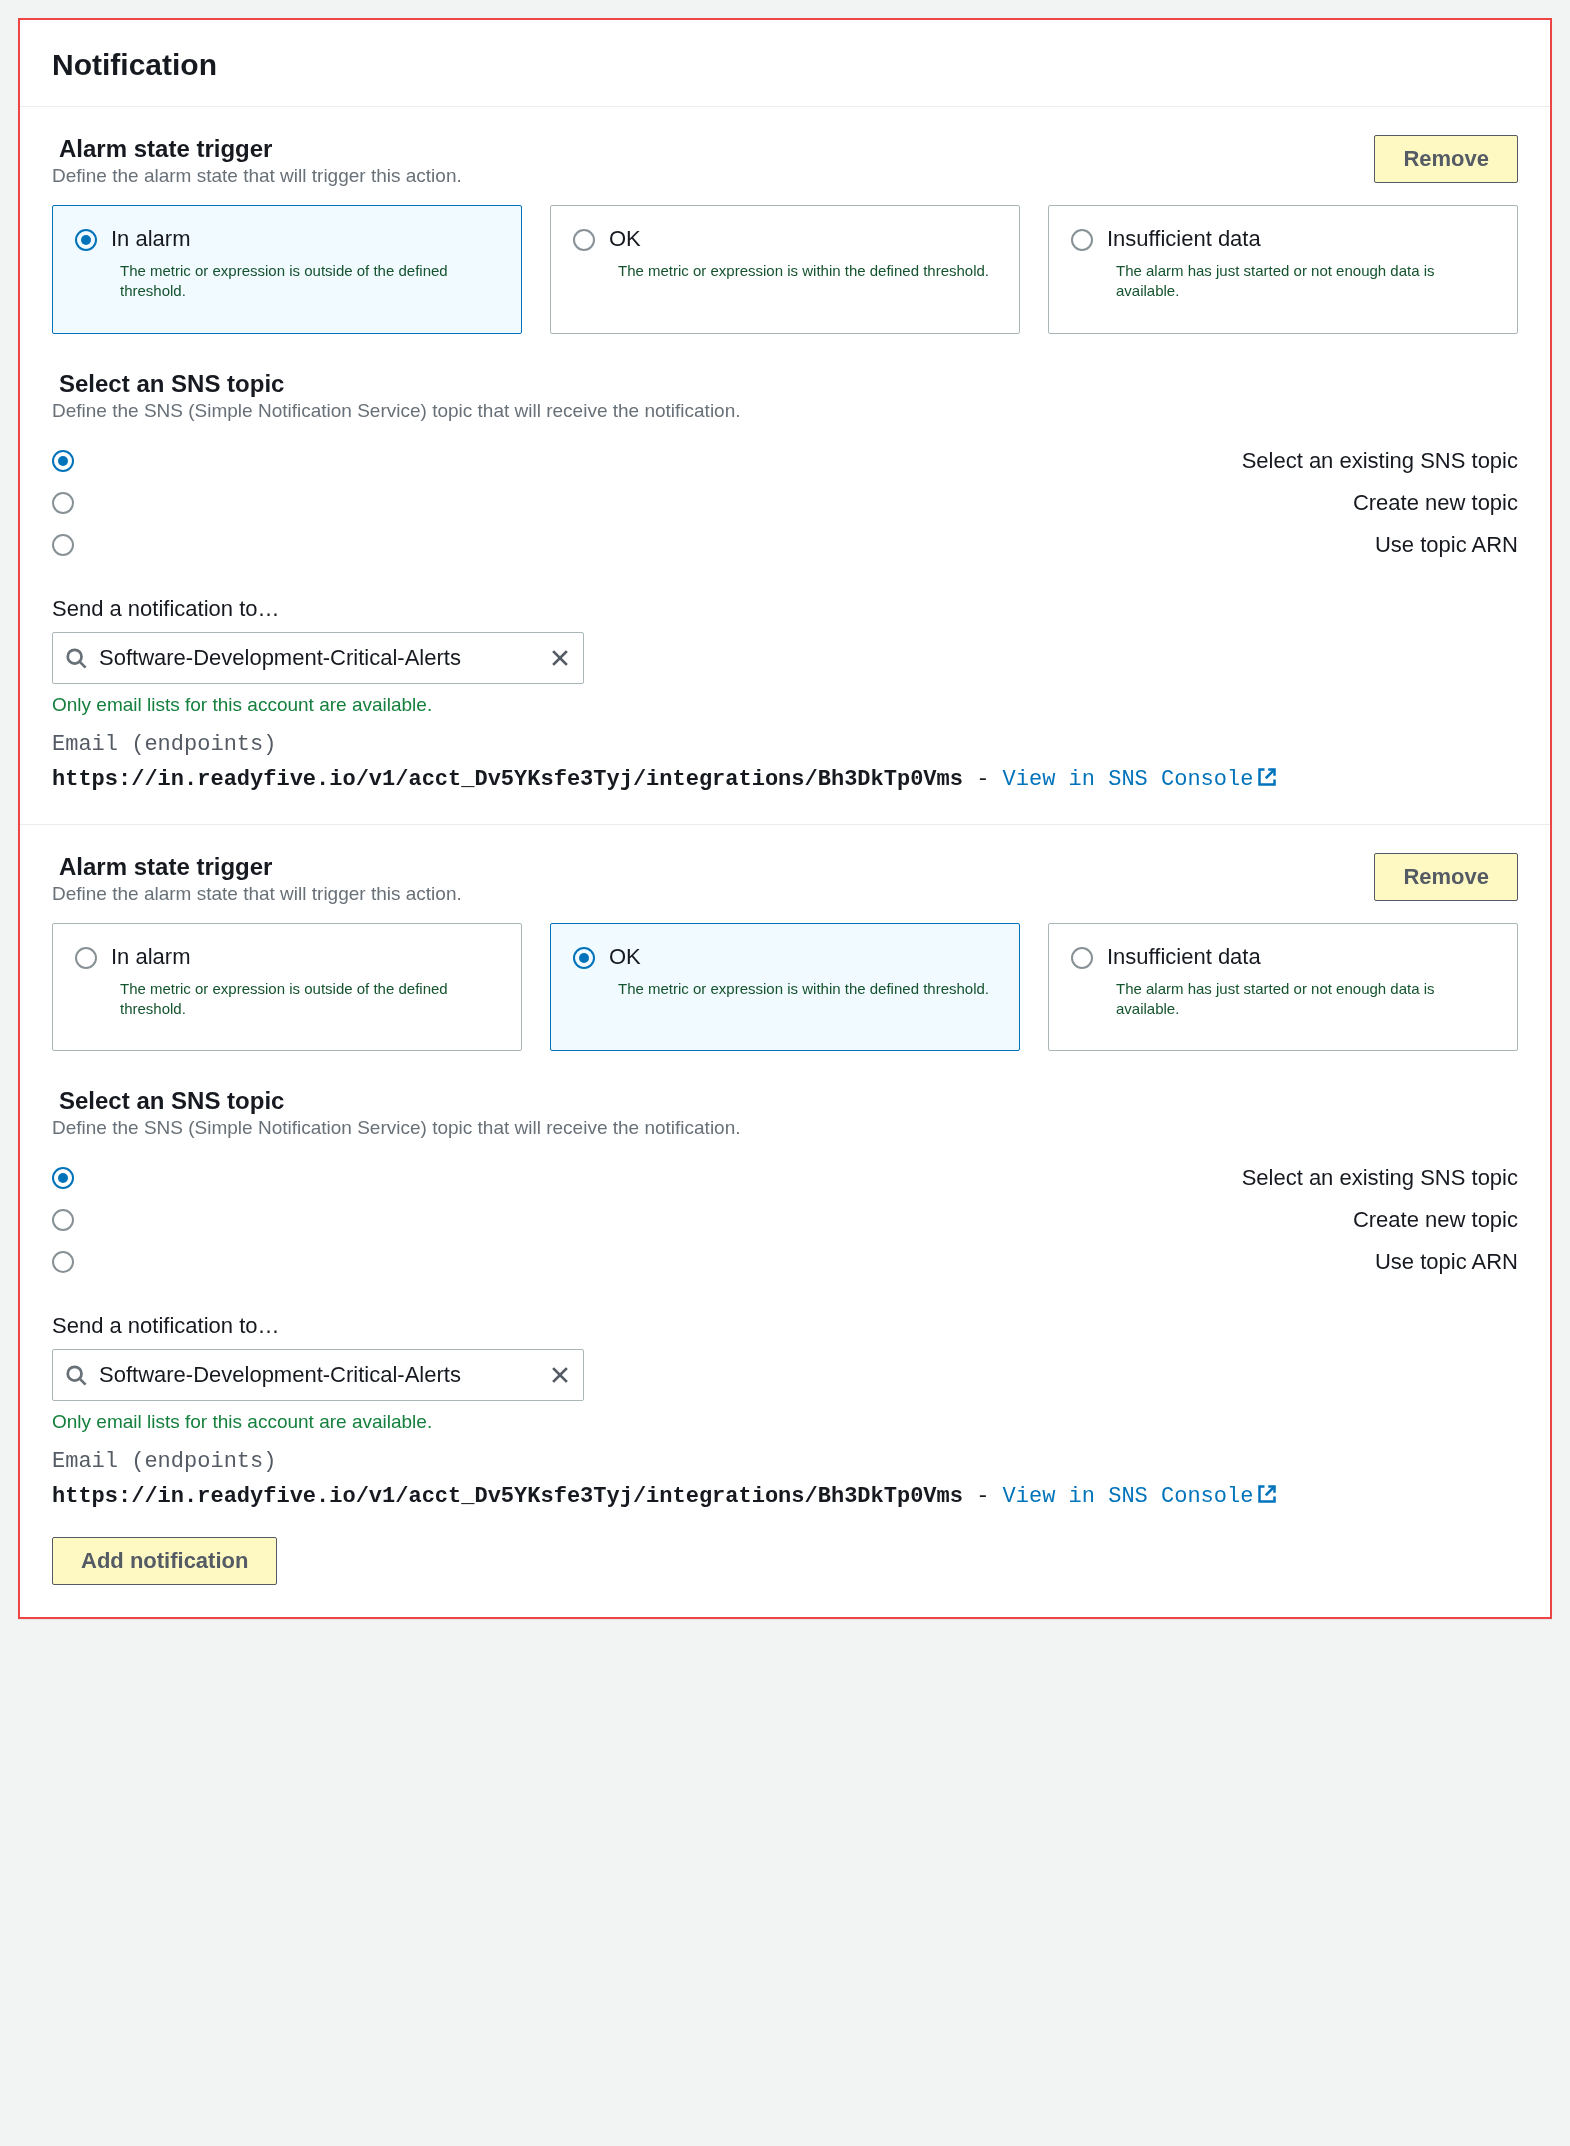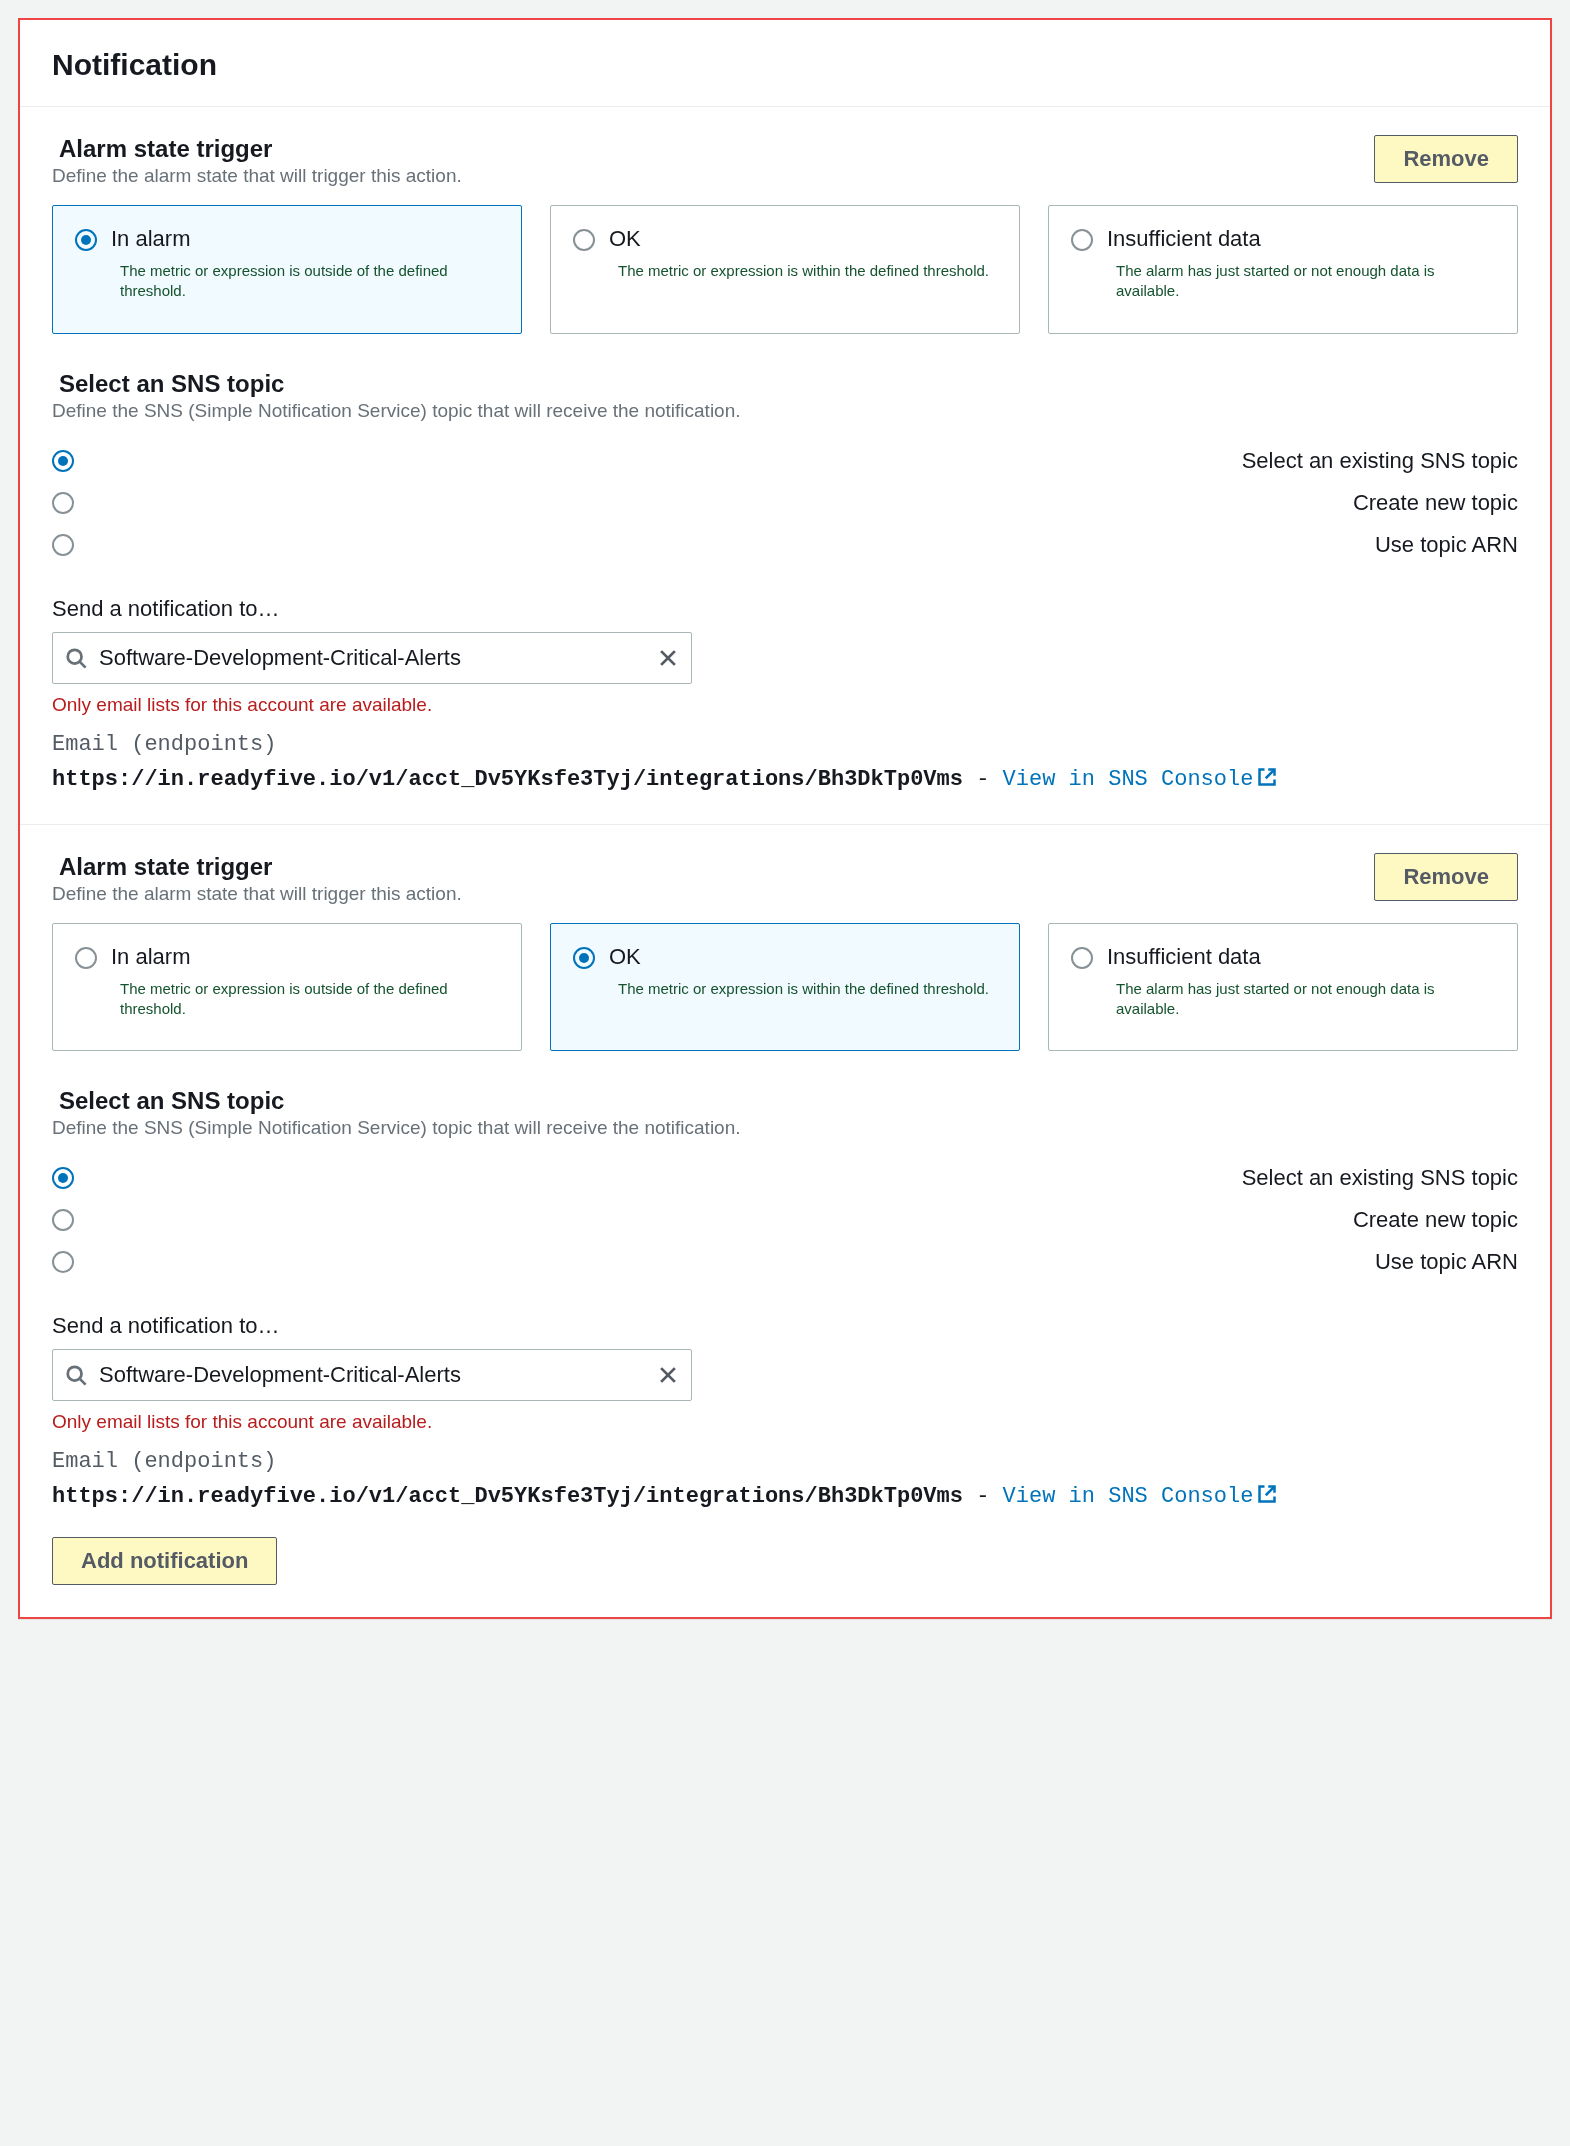--- a/index.html
+++ b/index.html
@@ -128,39 +128,39 @@
   }
   .field-label {
     font-size:22px;
     margin:0 0 10px 0;
   }
   .combo {
     display:flex;
     align-items:center;
     border:1px solid #aab7b8;
     border-radius:2px;
-    width:640px;
+    width:532px;
     max-width:100%;
     height:52px;
     padding:0 12px;
     gap:10px;
   }
   .combo input {
     flex:1;
     border:none;
     outline:none;
     font-size:22px;
     color:#16191f;
     background:transparent;
   }
   .combo .icon { color:#687078; display:flex; }
   .combo .clear-btn { cursor:pointer; color:#545b64; display:flex; }
   .helper {
     font-size:19px;
-    color:#b91c1c;
+    color:#15803d;
     margin:10px 0 0 0;
   }
   .endpoints {
     margin-top:16px;
     font-family:Liberation Mono, monospace;
   }
   .endpoints-title {
     font-size:22px;
     color:#545b64;
     margin:0 0 10px 0;

